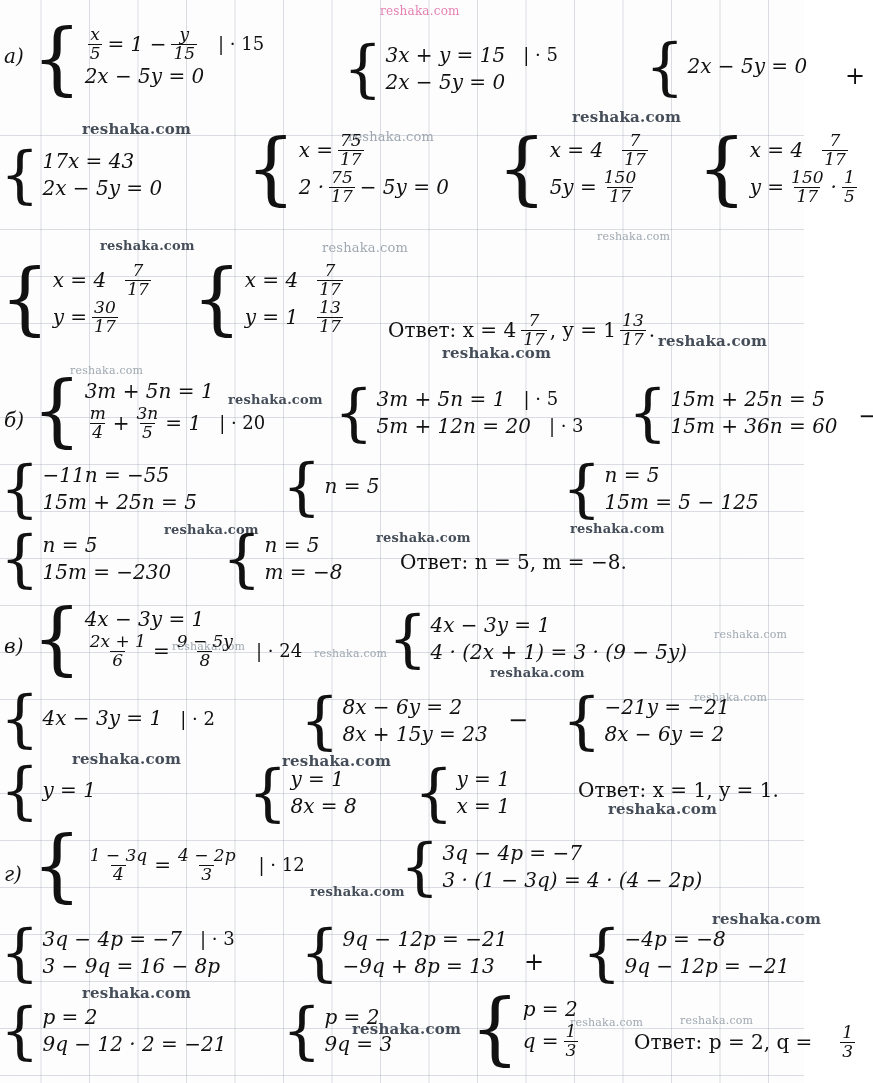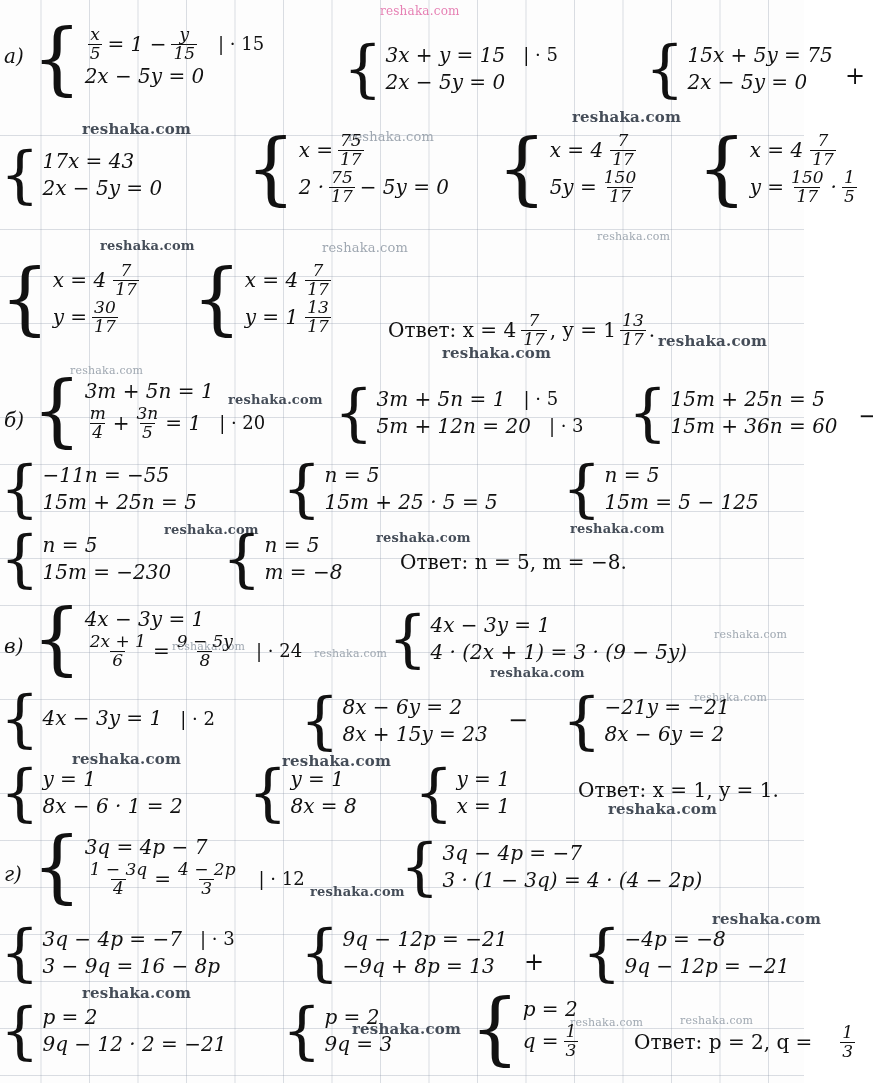--- a/index.html
+++ b/index.html
@@ -88,21 +88,21 @@
     display: inline-flex;
     flex-direction: column;
     align-items: center;
     vertical-align: middle;
     margin: 0 3px;
     font-style: italic;
     line-height: 1.05;
   }
   .frac .num { font-size: 17px; padding: 0 2px; }
   .frac .den { font-size: 17px; padding: 0 2px; border-top: 1.4px solid #111; }
-  .mixed { display: inline-flex; align-items: center; gap: 4px; }
+  .mixed { display: inline-flex; align-items: center; gap: 16px; }
   .ans {
     font-style: normal;
     font-size: 20px;
   }
   .op {
     position: absolute;
     font-size: 24px;
   }
 </style>
 </head>
@@ -167,21 +167,20 @@
         <span>3x + y = 15</span>
         <span class="note">| · 5</span>
       </span>
       <span class="row rowbig">2x − 5y = 0</span>
     </span>
   </div>
 
   <div class="sys" style="left:645px; top:42px;">
     <span class="brace tall">{</span>
     <span class="rows">
-      <span class="row rowbig">15x + 5y = 75</span>
       <span class="row rowbig">2x − 5y = 0</span>
     </span>
   </div>
   <div class="op" style="left:845px; top:62px;">+</div>
 
   <div class="sys" style="left:0px; top:148px;">
     <span class="brace tall">{</span>
     <span class="rows">
       <span class="row rowbig">17x = 43</span>
       <span class="row rowbig">2x − 5y = 0</span>
@@ -360,21 +359,20 @@
     <span class="rows">
       <span class="row rowbig">−11n = −55</span>
       <span class="row rowbig">15m + 25n = 5</span>
     </span>
   </div>
 
   <div class="sys" style="left:282px; top:462px;">
     <span class="brace tall">{</span>
     <span class="rows">
       <span class="row rowbig">n = 5</span>
-      <span class="row rowbig">15m + 25 · 5 = 5</span>
     </span>
   </div>
 
   <div class="sys" style="left:562px; top:462px;">
     <span class="brace tall">{</span>
     <span class="rows">
       <span class="row rowbig">n = 5</span>
       <span class="row rowbig">15m = 5 − 125</span>
     </span>
   </div>
@@ -450,21 +448,20 @@
     <span class="rows">
       <span class="row rowbig">−21y = −21</span>
       <span class="row rowbig">8x − 6y = 2</span>
     </span>
   </div>
 
   <div class="sys" style="left:0px; top:766px;">
     <span class="brace tall">{</span>
     <span class="rows">
       <span class="row rowbig">y = 1</span>
-      <span class="row rowbig">8x − 6 · 1 = 2</span>
     </span>
   </div>
 
   <div class="sys" style="left:248px; top:766px;">
     <span class="brace tall">{</span>
     <span class="rows">
       <span class="row rowbig">y = 1</span>
       <span class="row rowbig">8x = 8</span>
     </span>
   </div>
@@ -477,21 +474,20 @@
     </span>
   </div>
 
   <div class="item ans" style="left:578px; top:778px;">Ответ: x = 1, y = 1.</div>
 
   <div class="item lbl" style="left:4px; top:862px;">г)</div>
 
   <div class="sys" style="left:32px; top:834px;">
     <span class="brace xtall">{</span>
     <span class="rows">
-      <span class="row rowbig">3q = 4p − 7</span>
       <span class="row rowbig">
         <span class="frac">
             <span class="num">1 − 3q</span>
             <span class="den">4</span>
           </span>
         <span>=</span>
         <span class="frac">
             <span class="num">4 − 2p</span>
             <span class="den">3</span>
           </span>

